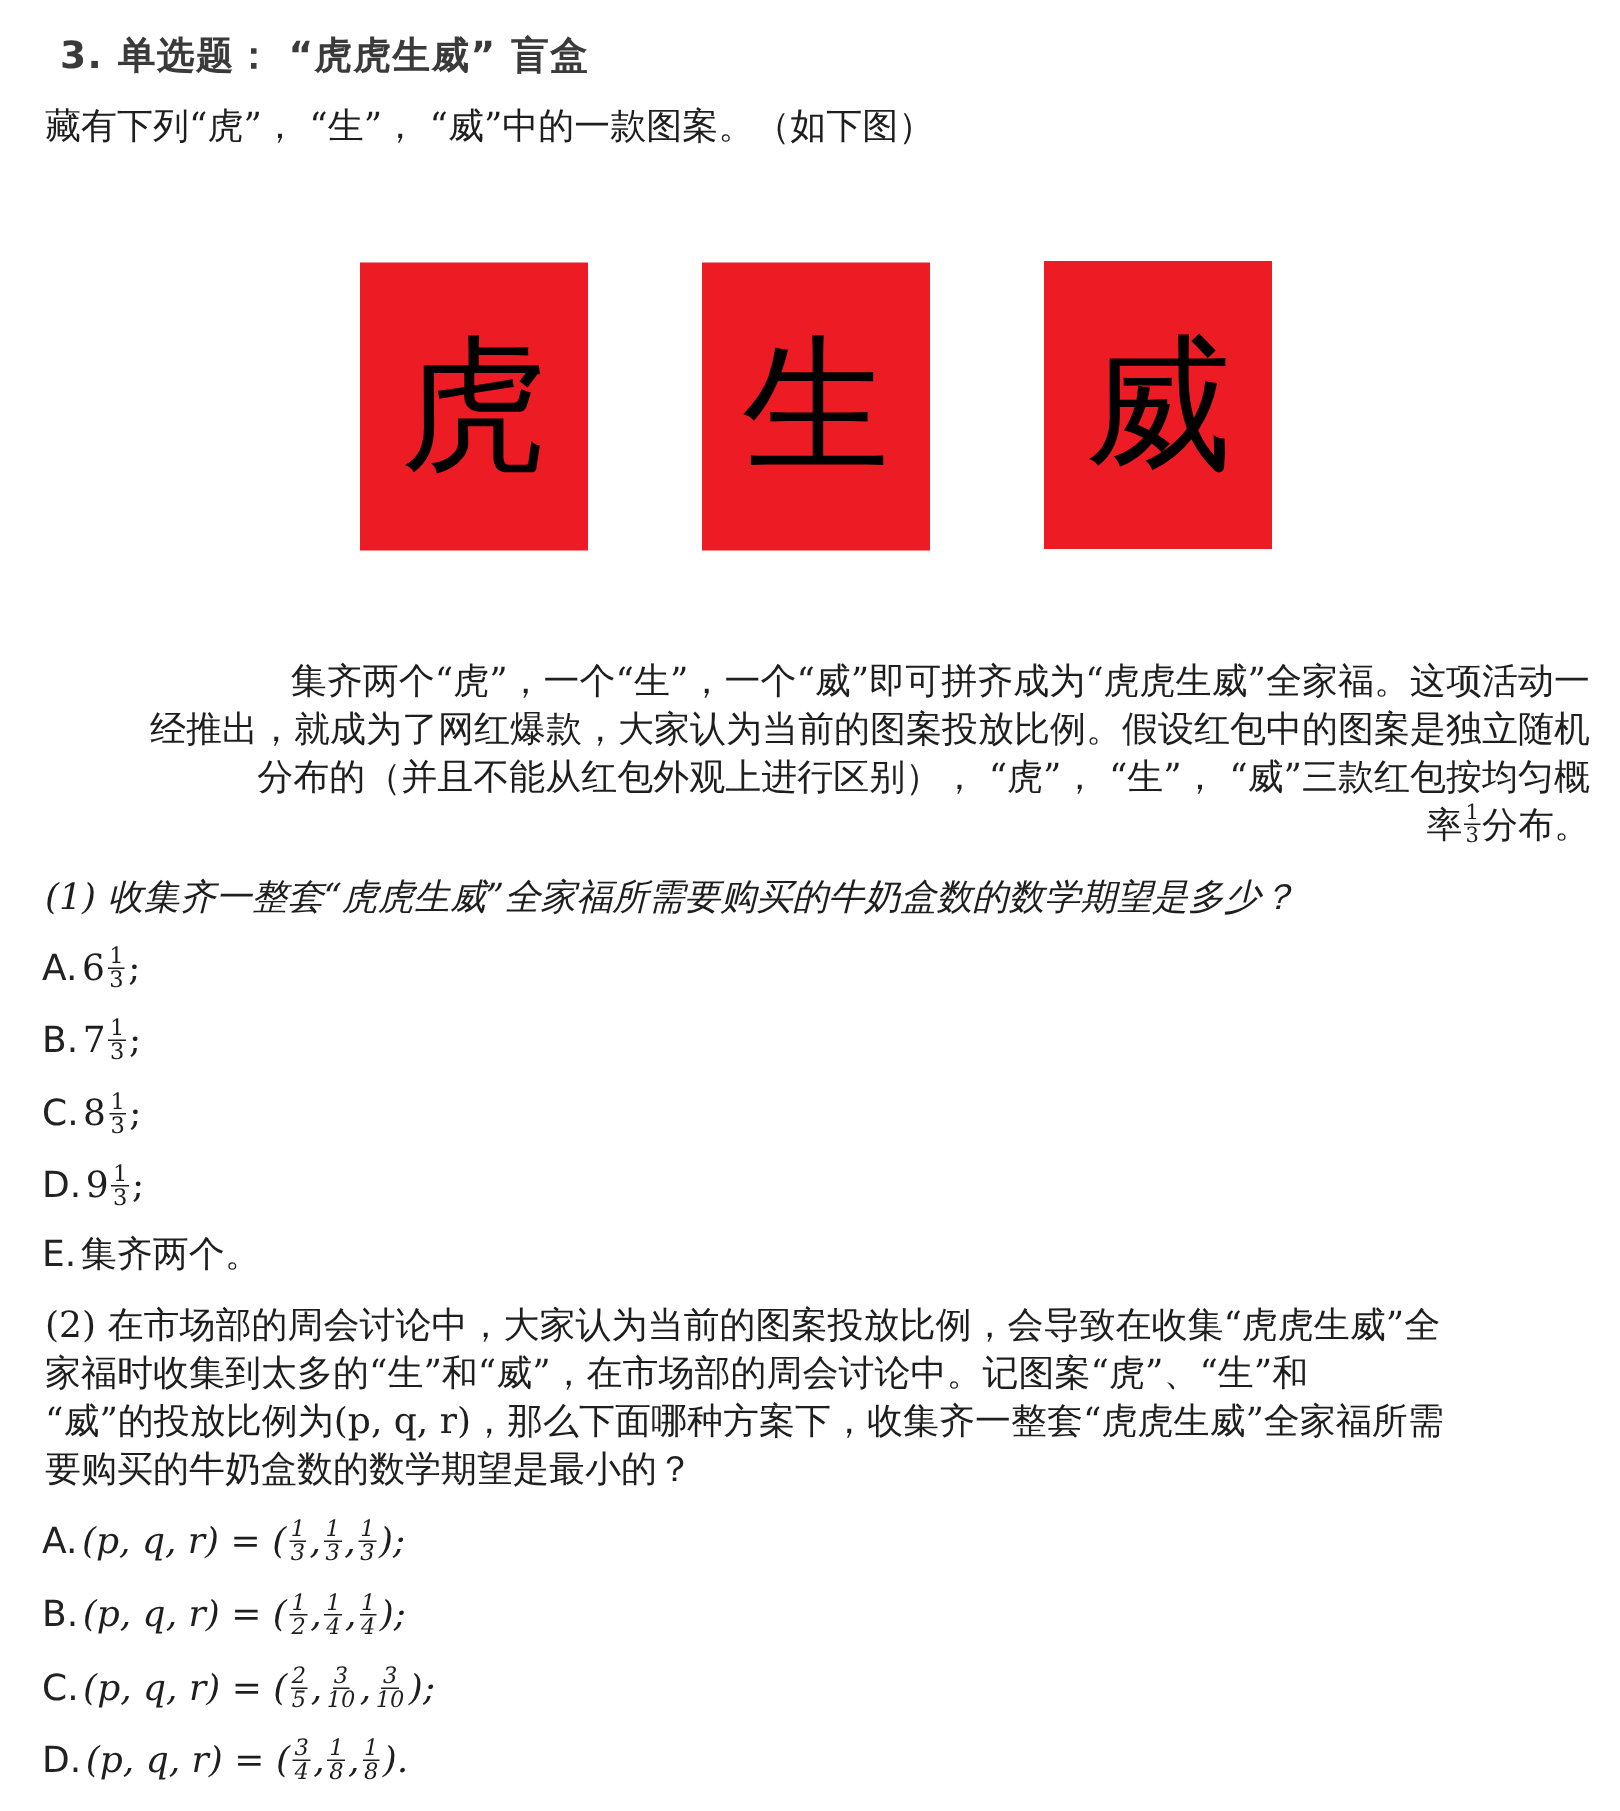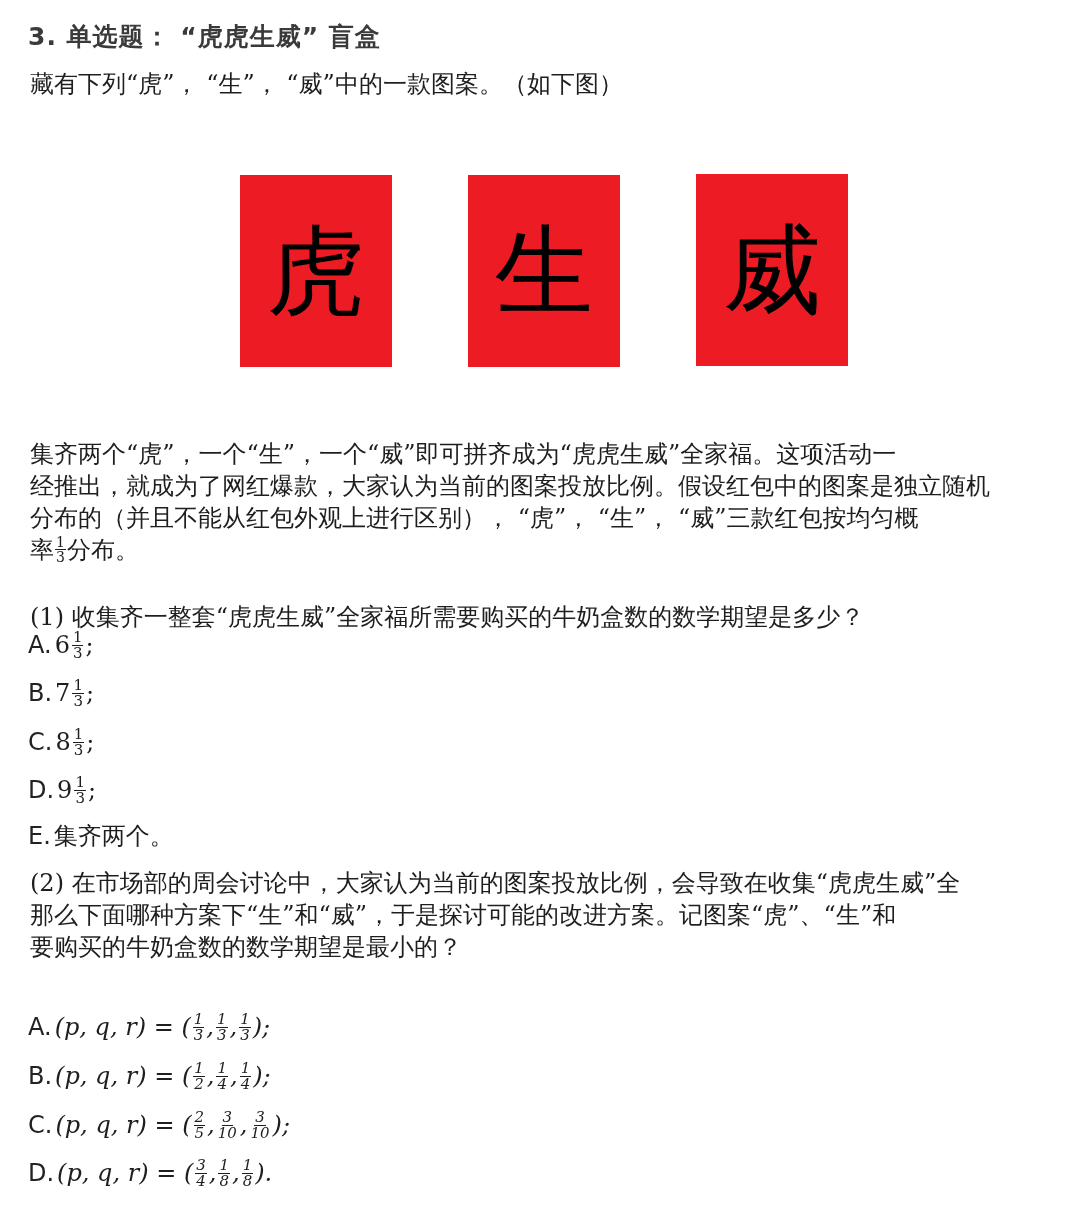--- a/index.html
+++ b/index.html
@@ -1,18 +1,18 @@
 <!DOCTYPE html>
 <html><head>
 <meta charset="utf-8">
 <style>
   html, body { margin: 0; padding: 0; background: #ffffff; }
   body { width: 1080px; height: 1207px; position: relative; overflow: hidden;
          font-family: "DejaVu Serif", "Liberation Serif", serif; color: #1e1e1e; }
-  .title { position: absolute; left: 28px; top: 20px; font-family: "DejaVu Sans", "Liberation Sans", sans-serif;
+  .title { position: absolute; left: 40px; top: 20px; font-family: "DejaVu Sans", "Liberation Sans", sans-serif;
            font-weight: bold; font-size: 25px; color: #3a3a3a; letter-spacing: 1px; white-space: nowrap; text-align: right; }
   .para { position: absolute; left: 30px; font-size: 24px; line-height: 32px; width: 1030px; }
   .para .ln { display: block; white-space: nowrap; height: 32px; }
   .red-box { position: absolute; width: 152px; height: 192px; background: var(--red, #ed1c24);
              display: flex; align-items: center; justify-content: center; }
   .red-box span { font-family: "DejaVu Serif", "Liberation Serif", serif; font-size: 98px; color: #000; line-height: 1; }
   .opt { position: absolute; left: 28px; font-size: 24px; height: 40px; display: flex; align-items: center; white-space: nowrap; }
   .opt .lbl { font-family: "DejaVu Sans", "Liberation Sans", sans-serif; font-size: 24px; margin-right: 3px; color: #222; }
   .opt .math { font-family: "DejaVu Serif", "Liberation Serif", serif; font-size: 24px; display: inline-flex; align-items: center; }
   .opt .cjk { font-family: "DejaVu Serif", "Liberation Serif", serif; }
@@ -37,33 +37,33 @@
 <div class="red-box" style="left:240px; top:175px;">
   <span>虎</span>
 </div>
 <div class="red-box" style="left:468px; top:175px;">
   <span>生</span>
 </div>
 <div class="red-box" style="left:696px; top:174px;">
   <span>威</span>
 </div>
 
-<div class="para" style="top:438px;">
+<div class="para" style="top:438px;text-align:right;">
   <span class="ln">集齐两个“虎”，一个“生”，一个“威”即可拼齐成为“虎虎生威”全家福。这项活动一</span>
   <span class="ln">经推出，就成为了网红爆款，大家认为当前的图案投放比例。假设红包中的图案是独立随机</span>
   <span class="ln">分布的（并且不能从红包外观上进行区别）， “虎”， “生”， “威”三款红包按均匀概</span>
   <span class="ln">
     <span>率</span><span class="inline-frac">
         <span class="num">1</span>
         <span class="den">3</span>
       </span><span>分布。</span>
   </span>
 </div>
 
-<div class="para" style="top:601px;">
+<div class="para" style="top:582px;font-style:italic;">
   <span class="ln">(1) 收集齐一整套“虎虎生威”全家福所需要购买的牛奶盒数的数学期望是多少？</span>
 </div>
 
 <div class="opt" style="top:625px;">
   <span class="lbl">A.</span>
   <span class="math">
       <span>6</span>
       <span class="frac">
         <span class="num">1</span>
         <span class="den">3</span>
@@ -104,21 +104,22 @@
       <span>;</span>
     </span>
 </div>
 <div class="opt" style="top:816px;">
   <span class="lbl">E.</span>
   <span class="cjk">集齐两个。</span>
 </div>
 
 <div class="para" style="top:867px;">
   <span class="ln">(2) 在市场部的周会讨论中，大家认为当前的图案投放比例，会导致在收集“虎虎生威”全</span>
-  <span class="ln">那么下面哪种方案下“生”和“威”，于是探讨可能的改进方案。记图案“虎”、“生”和</span>
+  <span class="ln">家福时收集到太多的“生”和“威”，在市场部的周会讨论中。记图案“虎”、“生”和</span>
+  <span class="ln">“威”的投放比例为(p, q, r)，那么下面哪种方案下，收集齐一整套“虎虎生威”全家福所需</span>
   <span class="ln">要购买的牛奶盒数的数学期望是最小的？</span>
 </div>
 
 <div class="opt" style="top:1007px;">
   <span class="lbl">A.</span>
   <span class="math it"><span>(p, q, r) = (</span><span class="frac">
         <span class="num">1</span>
         <span class="den">3</span>
       </span>,<span class="frac">
         <span class="num">1</span>

